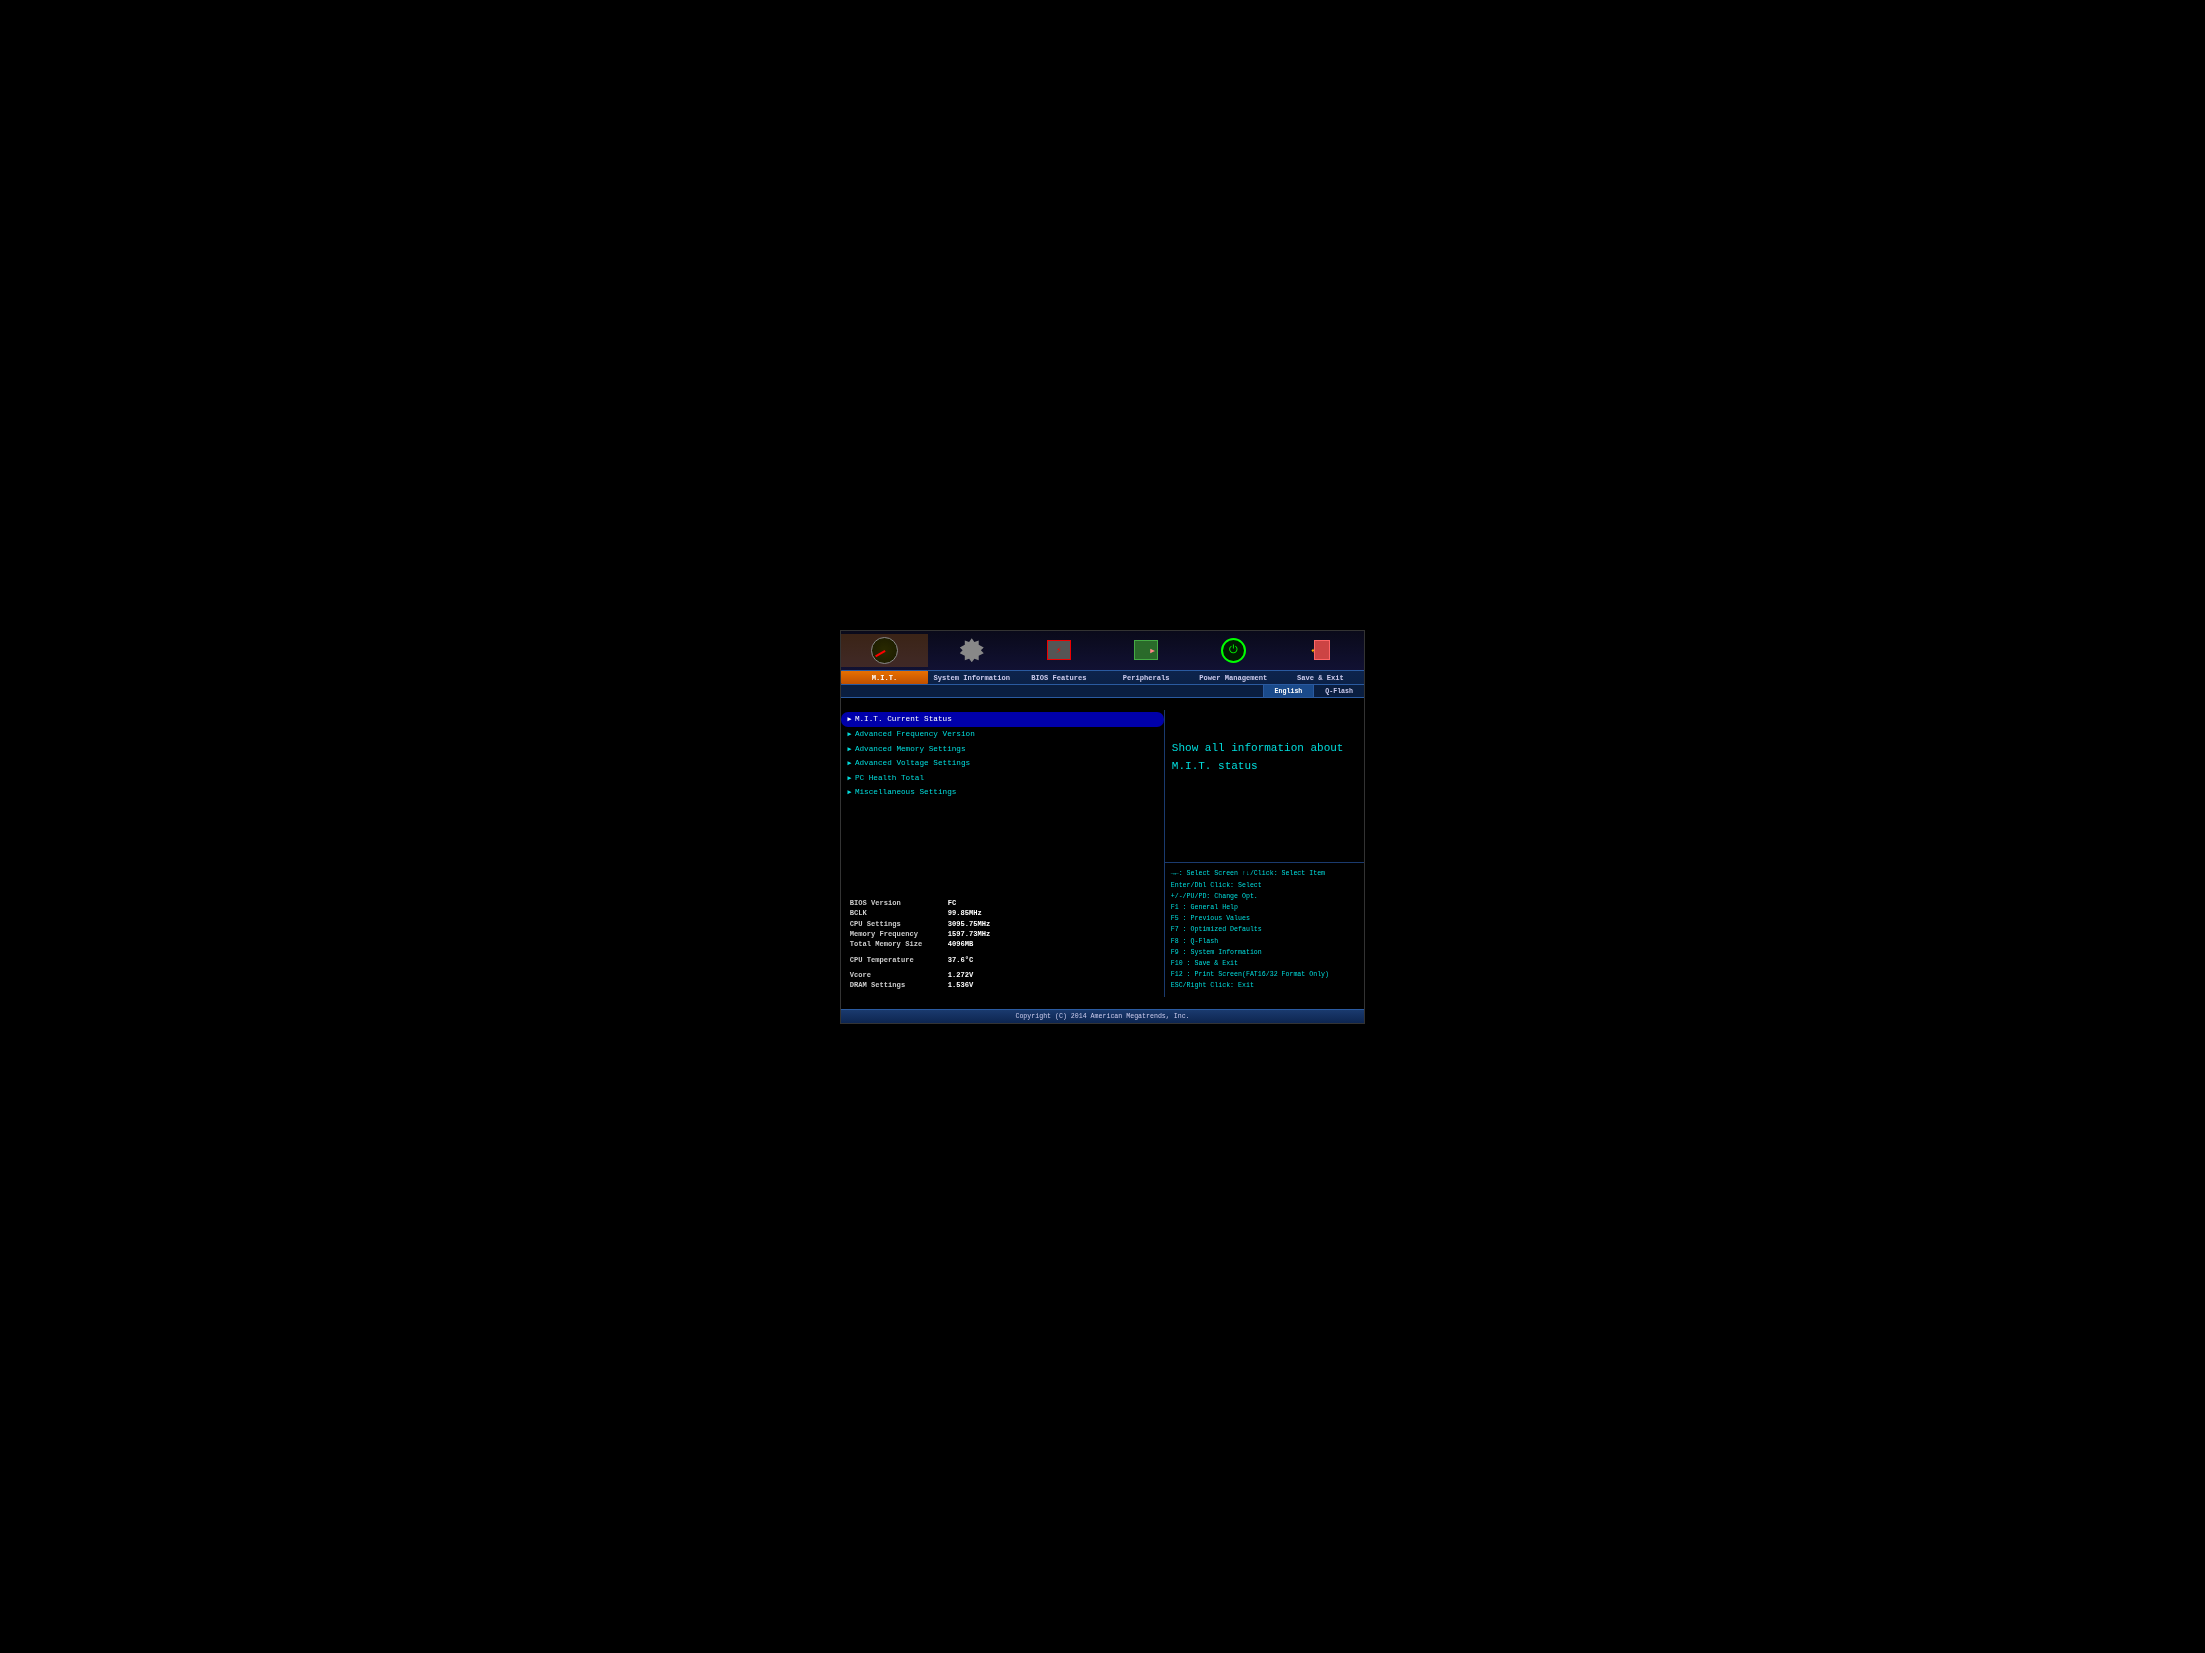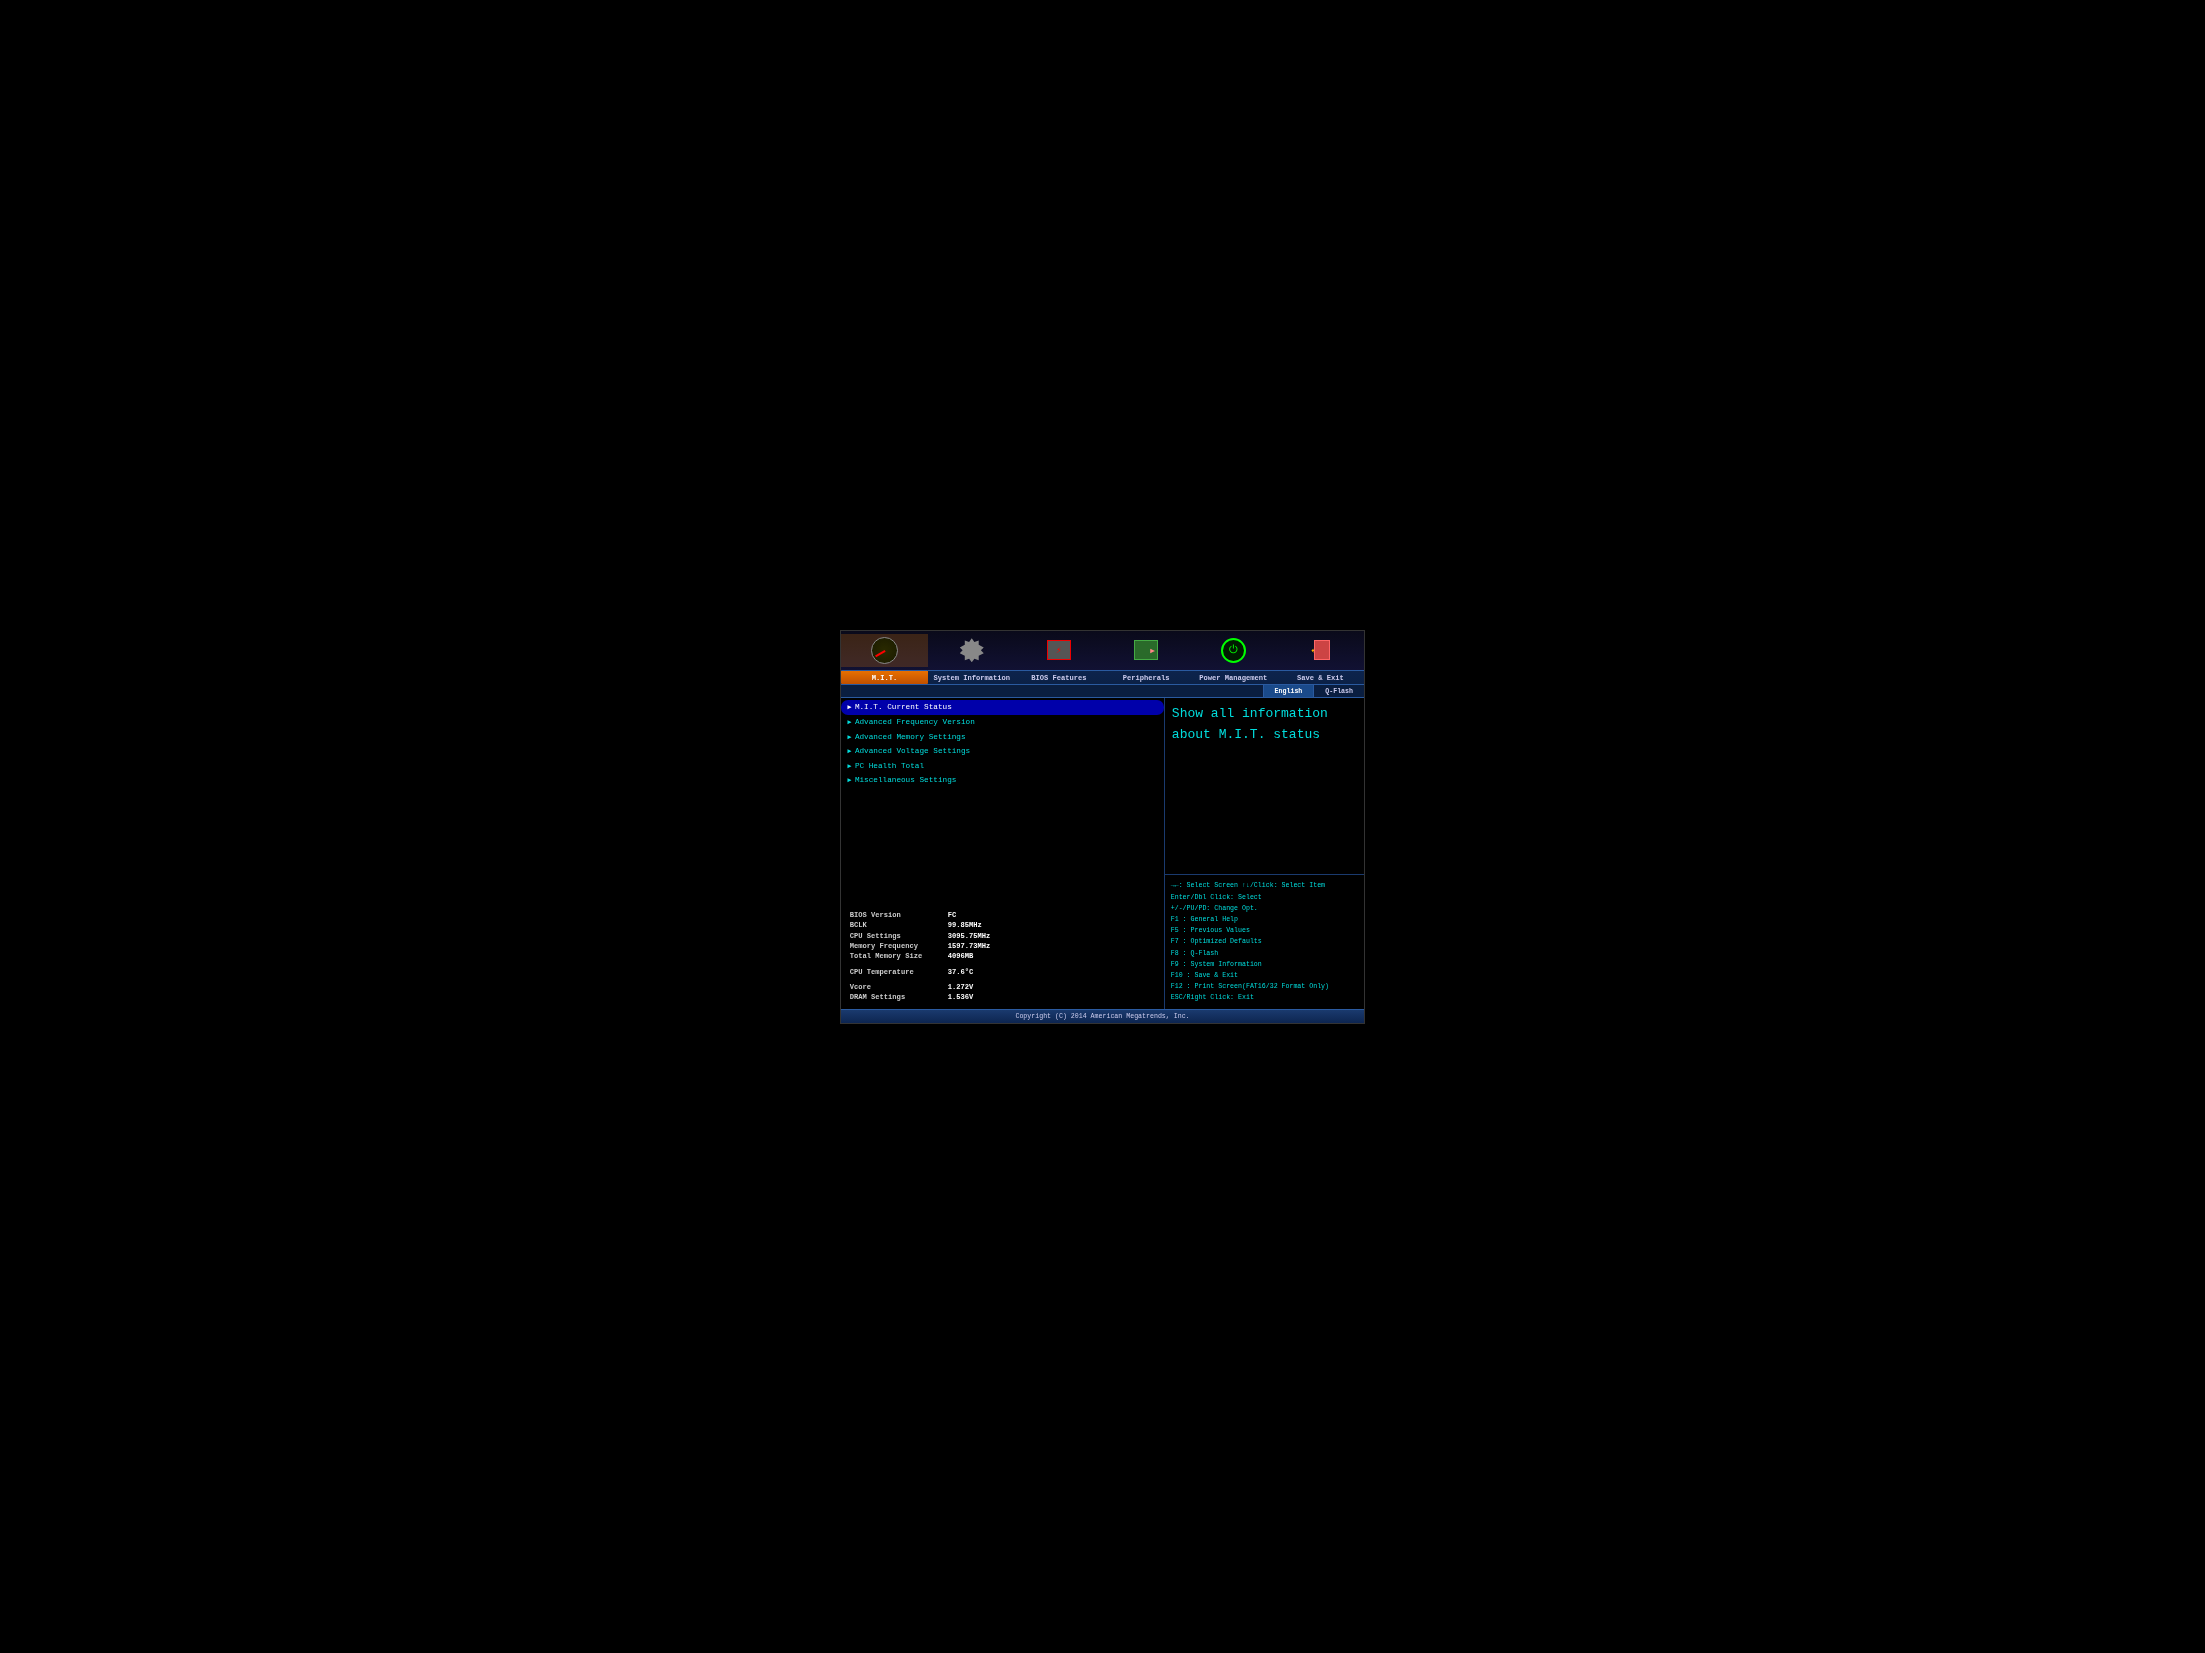--- a/index.html
+++ b/index.html
@@ -13,20 +13,21 @@
       justify-content: center;
     }
     .bios-screen {
       width: 525px;
       height: 394px;
       background: #000;
       border: 1.1px solid #333;
       display: flex;
       flex-direction: column;
       overflow: hidden;
+      gap: 12px;
     }
     
     .top-nav {
       background: linear-gradient(180deg, #1a3a6e 0%, #0d2550 50%, #0a1e40 100%);
       display: flex;
       flex-direction: column;
       border-bottom: 1.1px solid #2a5aa0;
     }
     .nav-icons {
       display: flex;
@@ -228,23 +229,24 @@
     .right-panel {
       width: 38%;
       background: #000;
       display: flex;
       flex-direction: column;
     }
     .help-text-area {
       flex: 1;
       padding: 6.6px;
       color: #0dd;
-      font-size: 13px;
+      font-size: 11px;
       line-height: 1.6;
       border-bottom: 0.5px solid #1a3a6e;
+      margin-top: 24px;
     }
     .shortcuts-area {
       padding: 5.5px 5.5px;
       color: #0dd;
       font-size: 6.6px;
       line-height: 1.7;
     }
     .shortcut-line {
       color: #0dd;
     }

